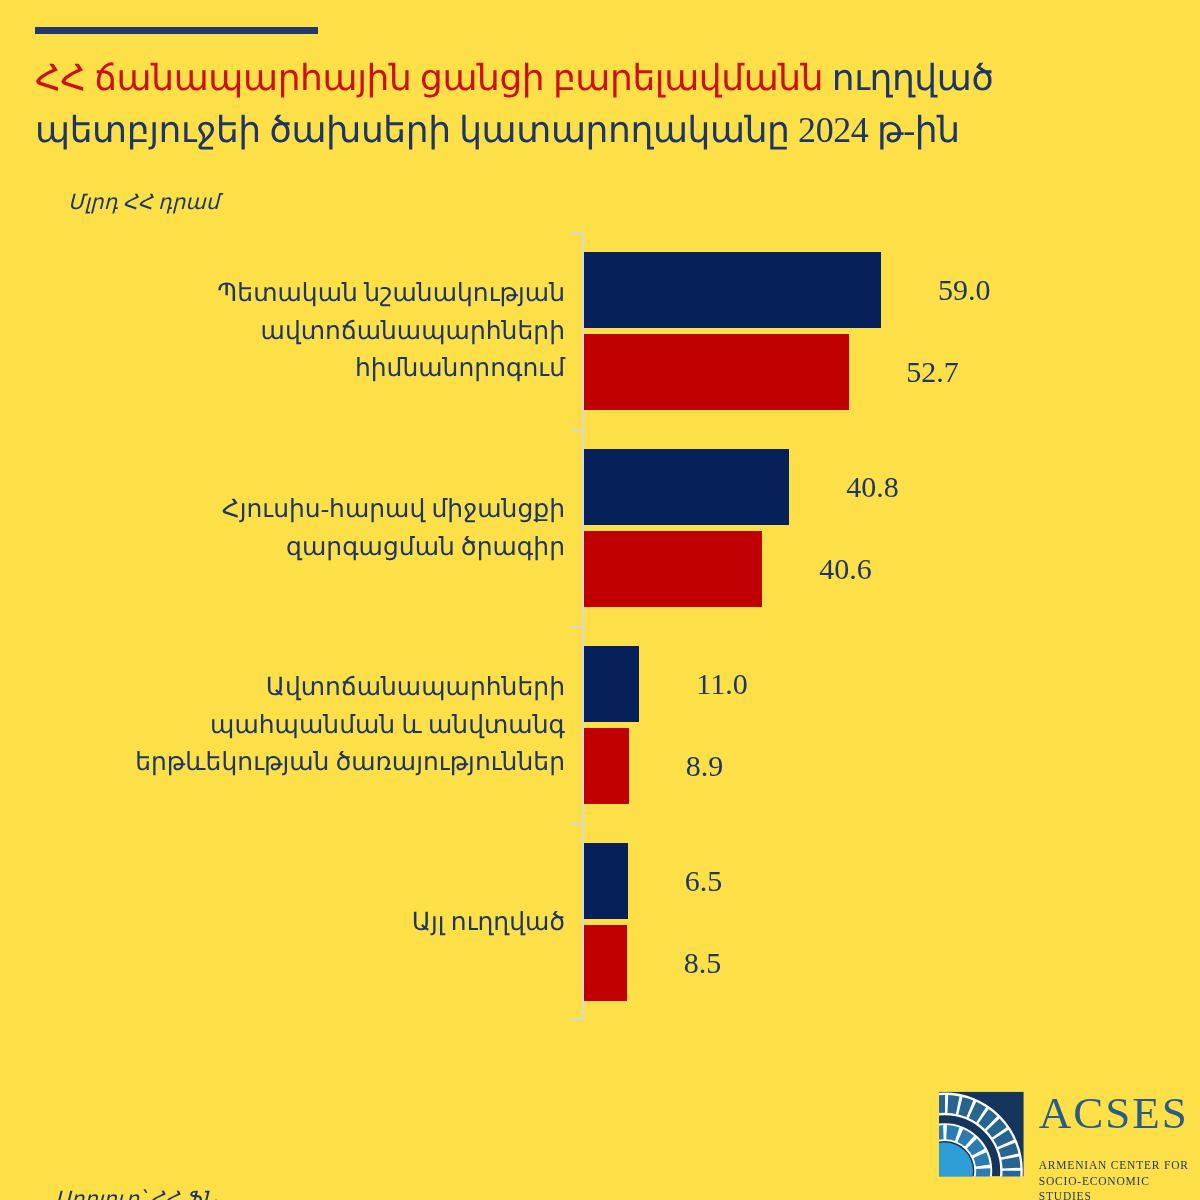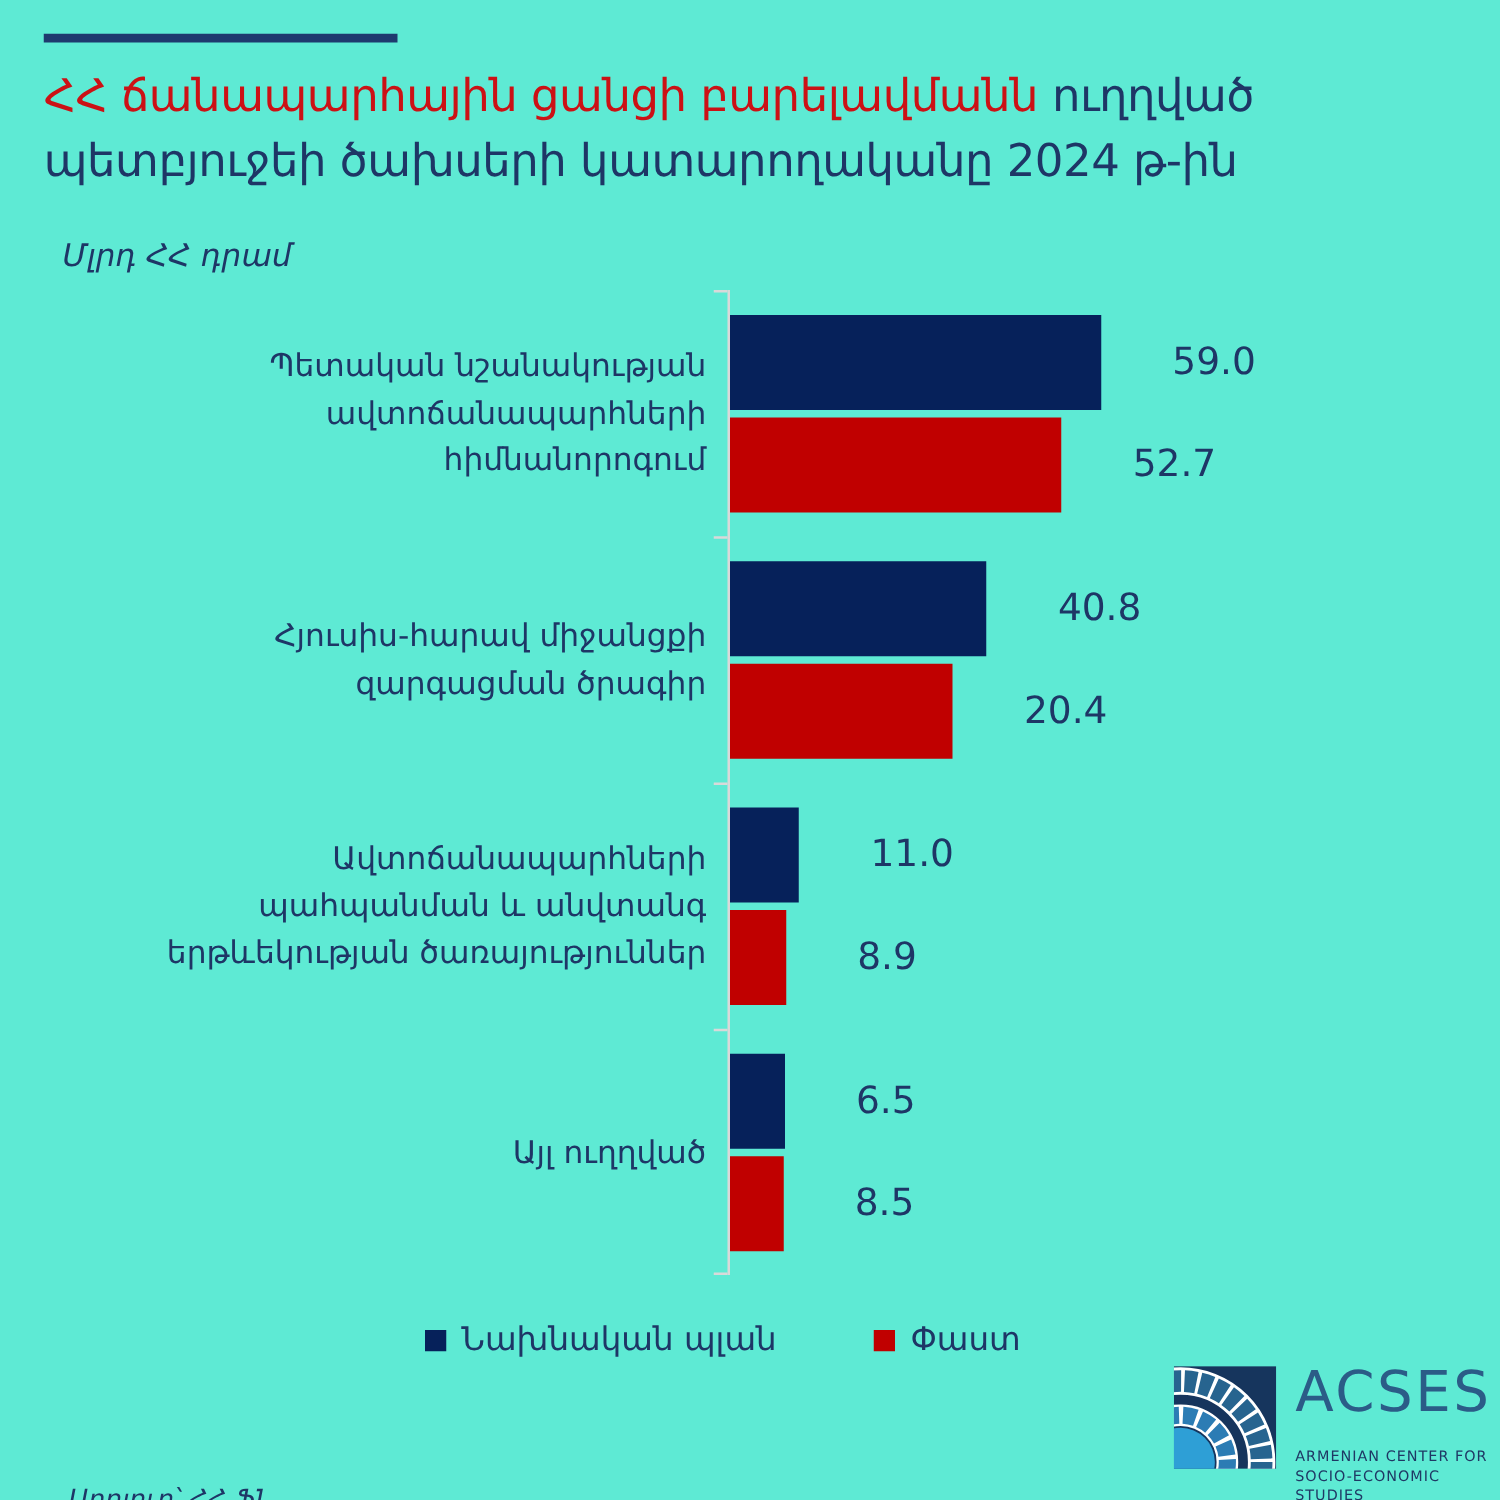--- a/index.html
+++ b/index.html
@@ -1,33 +1,33 @@
 <!DOCTYPE html>
 <html><head>
 <meta charset="utf-8">
 <style>
   html, body { margin: 0; padding: 0; background: #ffffff; }
   body {
     width: 1200px; height: 1200px;
     font-family: "DejaVu Sans", sans-serif;
     color: #1e3666;
   }
-  .page { position: relative; width: 1200px; height: 1200px; overflow: hidden; background: #5eead4; }
+  .page { position: relative; width: 1200px; height: 1200px; overflow: hidden; background: #fde047; font-family: Liberation Serif, serif; }
 
   
   .accent-bar { position: absolute; left: 35px; top: 27px; width: 283px; height: 7px; background: #1e3a6e; }
   .title {
     position: absolute; left: 35px; top: 52px; width: 1150px;
     font-size: 36px; line-height: 1.45; font-weight: 500; letter-spacing: -0.4px;
     color: #1e3666;
   }
   .title .hl { color: #cc1115; }
   .subtitle {
-    position: absolute; left: 50px; top: 190px;
-    font-style: italic; font-size: 25px; color: #1e3666;
+    position: absolute; left: 68px; top: 190px;
+    font-style: italic; font-size: 21px; color: #1e3666;
   }
 
   
   .chart { position: absolute; left: 0; top: 232px; width: 1200px; height: 788px; }
   .axis-line { position: absolute; left: 582px; top: 0; width: 2px; height: 788px; background: #d9d9d9; }
   .tick { position: absolute; left: 571px; width: 11px; height: 2px; background: #d9d9d9; }
   .chart-rows { position: absolute; left: 0; top: 0; width: 1052px; }
   .chart-row { display: flex; height: 197px; }
   .cat-label {
     width: 565px; box-sizing: border-box;
@@ -87,21 +87,21 @@
         <div class="chart-row">
           <div class="cat-label">Հյուսիս-հարավ միջանցքի
 զարգացման ծրագիր</div>
           <div class="bars">
             <div class="bar-line">
               <div class="bar" style="background: rgb(6, 33, 90); width: 43.871%;"></div>
               <span class="val">40.8</span>
             </div>
             <div class="bar-line">
               <div class="bar" style="background: rgb(192, 0, 0); width: 38.0645%;"></div>
-              <span class="val">20.4</span>
+              <span class="val">40.6</span>
             </div>
           </div>
         </div>
         <div class="chart-row">
           <div class="cat-label">Ավտոճանապարհների
 պահպանման և անվտանգ
 երթևեկության ծառայություններ</div>
           <div class="bars">
             <div class="bar-line">
               <div class="bar" style="background: rgb(6, 33, 90); width: 11.828%;"></div>
@@ -127,30 +127,20 @@
           </div>
         </div>
       </div>
   <div class="tick" style="top: 0px;"></div>
       <div class="tick" style="top: 197px;"></div>
       <div class="tick" style="top: 394px;"></div>
       <div class="tick" style="top: 591px;"></div>
       <div class="tick" style="top: 786px;"></div>
     </div>
 
-  <div class="legend" id="legend">
-      <div class="legend-item">
-        <span class="swatch" style="background: rgb(6, 33, 90);"></span>
-        <span>Նախնական պլան</span>
-      </div>
-      <div class="legend-item">
-        <span class="swatch" style="background: rgb(192, 0, 0);"></span>
-        <span>Փաստ</span>
-      </div>
-    </div>
 
   <div class="source">Աղբյուր՝ ՀՀ ՖՆ</div>
 
   <div class="logo">
     <svg class="logo-mark" viewBox="0 0 90 90" width="88" height="88" xmlns="http://www.w3.org/2000/svg">
       <defs>
           <clipPath id="sq">
             <rect x="0" y="0" width="90" height="90"></rect>
           </clipPath>
         </defs>

